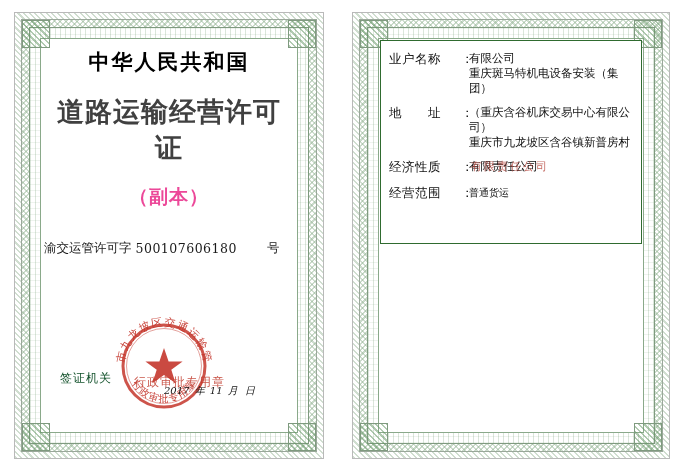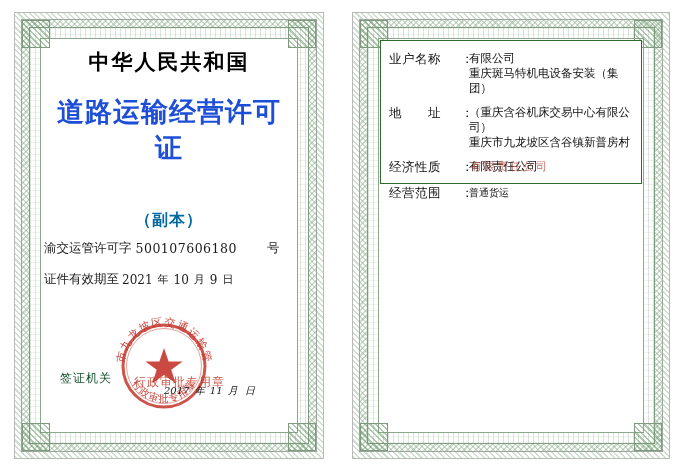--- a/index.html
+++ b/index.html
@@ -117,29 +117,29 @@
     font-size: 21px;
     font-weight: bold;
     letter-spacing: 2px;
     color: #000000;
   }
   .doc-title {
     font-family: "DejaVu Serif", serif;
     font-size: 27px;
     font-weight: bold;
     letter-spacing: 1px;
-    color: #1d4ed8;
+    color: #404040;
     margin-top: 18px;
   }
   .doc-subtitle {
     font-family: "DejaVu Serif", serif;
-    font-size: 16px;
+    font-size: 19px;
     font-weight: bold;
-    color: #0369a1;
-    margin-top: 44px;
+    color: #ec4899;
+    margin-top: 18px;
     letter-spacing: 1px;
   }
 
   .lic-lines {
     position: absolute;
     left: 30px;
     right: 24px;
     top: 228px;
     text-align: left;
     color: #1a1a1a;
@@ -209,21 +209,21 @@
     opacity: .85;
     white-space: nowrap;
   }
 
   
   .info-box {
     position: absolute;
     left: 28px;
     right: 28px;
     top: 28px;
-    height: 144px;
+    height: 204px;
     border: 1px solid #2f6b2f;
     box-sizing: border-box;
     padding: 10px 8px 8px 8px;
     background: #ffffff;
   }
   .info-row {
     display: flex;
     align-items: flex-start;
     margin-bottom: 9px;
     font-family: "DejaVu Serif", serif;
@@ -277,29 +277,20 @@
       <div class="nation-title">中华人民共和国</div>
       <div class="doc-title">道路运输经营许可证</div>
       <div class="doc-subtitle">（副本）</div>
     </div>
 
     <div class="lic-lines">
       <div class="lic-row">
         <span class="lbl">渝交运管许可字</span>
         <span class="num">500107606180</span>
         <span class="tail">号</span>
-      </div>
-      <div class="lic-row date-row">
-        <span class="lbl">证件有效期至</span>
-        <span class="d">2021</span>
-        <span class="u">年</span>
-        <span class="d">10</span>
-        <span class="u">月</span>
-        <span class="d">9</span>
-        <span class="u">日</span>
       </div>
     </div>
 
     <div class="seal">
       <svg width="108" height="108" viewBox="0 0 108 108" aria-hidden="true">
         <defs>
           <path id="arcTop" d="M 14,54 A 40,40 0 0 1 94,54" fill="none"></path>
           <path id="arcBottom" d="M 24,74 A 36,36 0 0 0 84,74" fill="none"></path>
         </defs>
         <circle cx="54" cy="54" r="41" fill="none" stroke="#c4362c" stroke-width="3" opacity="0.85"></circle>

